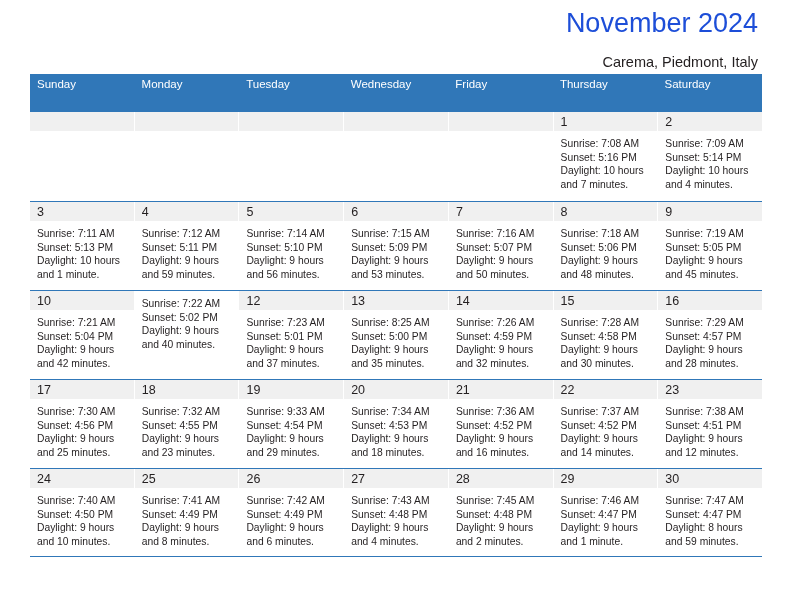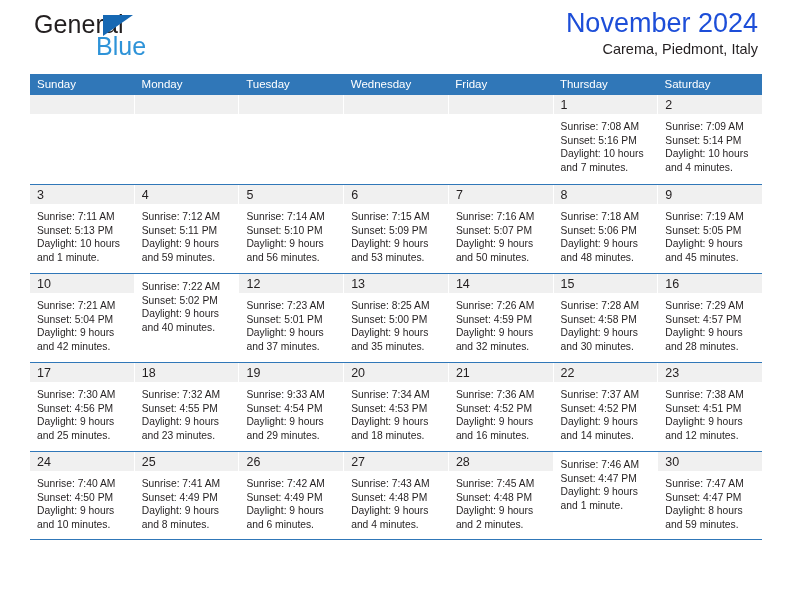--- a/index.html
+++ b/index.html
@@ -68,37 +68,37 @@
     top: 8px;
     text-align: right;
   }
   .cal-title {
     font-size: 27px;
     color: #1d4ed8;
     line-height: 1.15;
     white-space: nowrap;
   }
   .cal-subtitle {
-    margin-top: 2px;
+    margin-top: 15px;
     font-size: 14.5px;
     color: #231f20;
     line-height: 1.15;
     white-space: nowrap;
   }
 
   
   .calendar {
     position: relative;
     width: 732px;
     margin: 0 auto;
   }
   .weekdays {
     display: flex;
     background: #3077b8;
-    height: 21px;
+    height: 38px;
   }
   .weekday {
     flex: 1 1 0;
     color: #ffffff;
     font-size: 11.5px;
     line-height: 21px;
     padding-left: 7px;
     box-sizing: border-box;
     white-space: nowrap;
   }
@@ -149,25 +149,20 @@
     white-space: nowrap;
   }
 </style>
 </head>
 <body>
 
 <div class="page">
 
   <div class="topbar">
 
-    <div class="brand">
-      <span class="brand-general">General</span>
-      <span class="brand-tri"></span>
-      <span class="brand-blue">Blue</span>
-    </div>
 
     <div class="title-wrap">
       <div class="cal-title">November 2024</div>
       <div class="cal-subtitle">Carema, Piedmont, Italy</div>
     </div>
 
   </div>
 
   <div class="calendar">
     <div class="weekdays" id="weekday-row">
@@ -454,20 +449,21 @@
           <div class="cell">
             <div class="daynum-band"><span class="daynum">28</span></div>
             <div class="cell-body">
               <div class="info-line">Sunrise: 7:45 AM</div>
               <div class="info-line">Sunset: 4:48 PM</div>
               <div class="info-line">Daylight: 9 hours</div>
               <div class="info-line">and 2 minutes.</div>
             </div>
           </div>
           <div class="cell">
+            <div class="daynum-band"><span class="daynum">29</span></div>
             <div class="cell-body">
               <div class="info-line">Sunrise: 7:46 AM</div>
               <div class="info-line">Sunset: 4:47 PM</div>
               <div class="info-line">Daylight: 9 hours</div>
               <div class="info-line">and 1 minute.</div>
             </div>
           </div>
           <div class="cell">
             <div class="daynum-band"><span class="daynum">30</span></div>
             <div class="cell-body">

